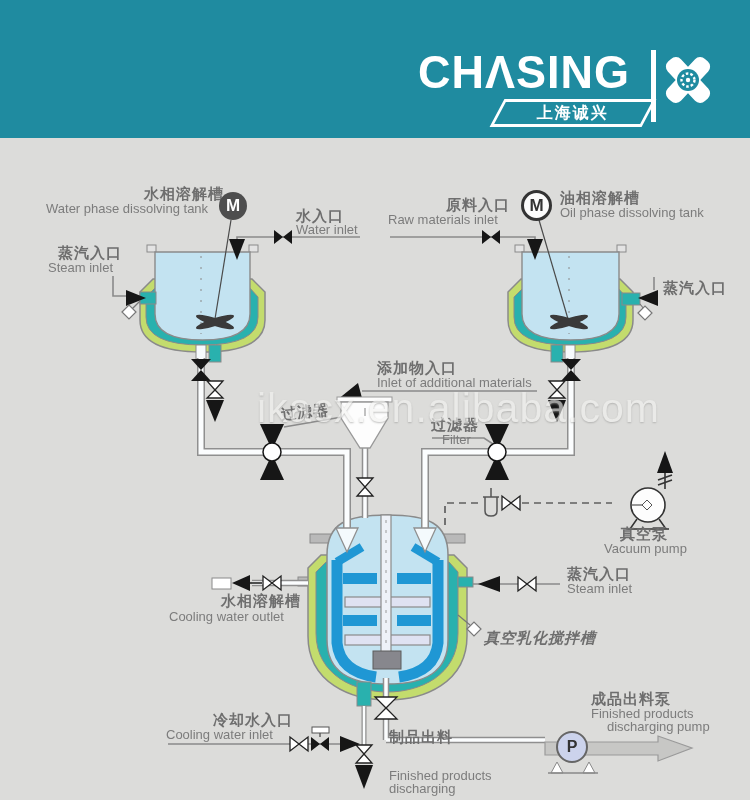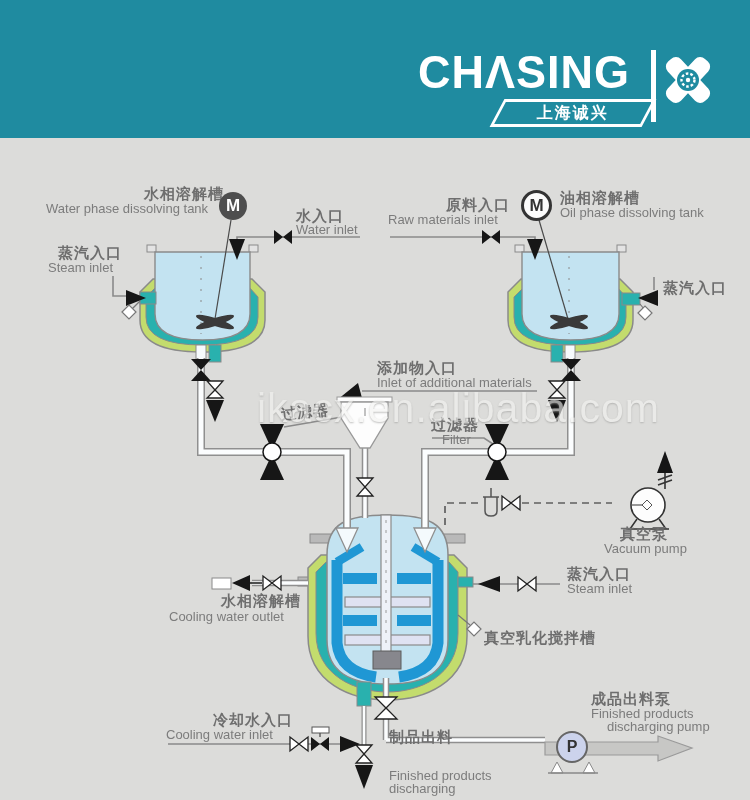--- a/index.html
+++ b/index.html
@@ -315,21 +315,21 @@
 <div class="lbl en" style="left:377px;top:238px;text-align:center;">Inlet of additional materials</div>
 <div class="lbl cn" style="left:281px;top:266px;transform:rotate(-6deg);">过滤器</div>
 <div class="lbl cn" style="left:431px;top:279px;">过滤器</div>
 <div class="lbl en" style="left:442px;top:295px;">Filter</div>
 <div class="lbl cn" style="left:620px;top:388px;">真空泵</div>
 <div class="lbl en" style="left:604px;top:404px;">Vacuum pump</div>
 <div class="lbl cn" style="left:567px;top:428px;">蒸汽入口</div>
 <div class="lbl en" style="left:567px;top:444px;">Steam inlet</div>
 <div class="lbl cn" style="left:221px;top:455px;">水相溶解槽</div>
 <div class="lbl en" style="left:169px;top:472px;">Cooling water outlet</div>
-<div class="lbl cn" style="left:484px;top:492px;">真空乳化搅拌槽</div>
+<div class="lbl cn" style="left:484px;top:492px;font-style:italic;">真空乳化搅拌槽</div>
 <div class="lbl cn" style="left:213px;top:574px;">冷却水入口</div>
 <div class="lbl en" style="left:166px;top:590px;">Cooling water inlet</div>
 <div class="lbl cn" style="left:591px;top:553px;">成品出料泵</div>
 <div class="lbl en" style="left:591px;top:569px;">Finished products</div>
 <div class="lbl en" style="left:607px;top:582px;">discharging pump</div>
 <div class="lbl cn" style="left:389px;top:591px;">制品出料</div>
 <div class="lbl en" style="left:389px;top:631px;">Finished products</div>
 <div class="lbl en" style="left:389px;top:644px;">discharging</div>
 <div id="watermark" class="lbl">ikacx.en.alibaba.com</div>
 

